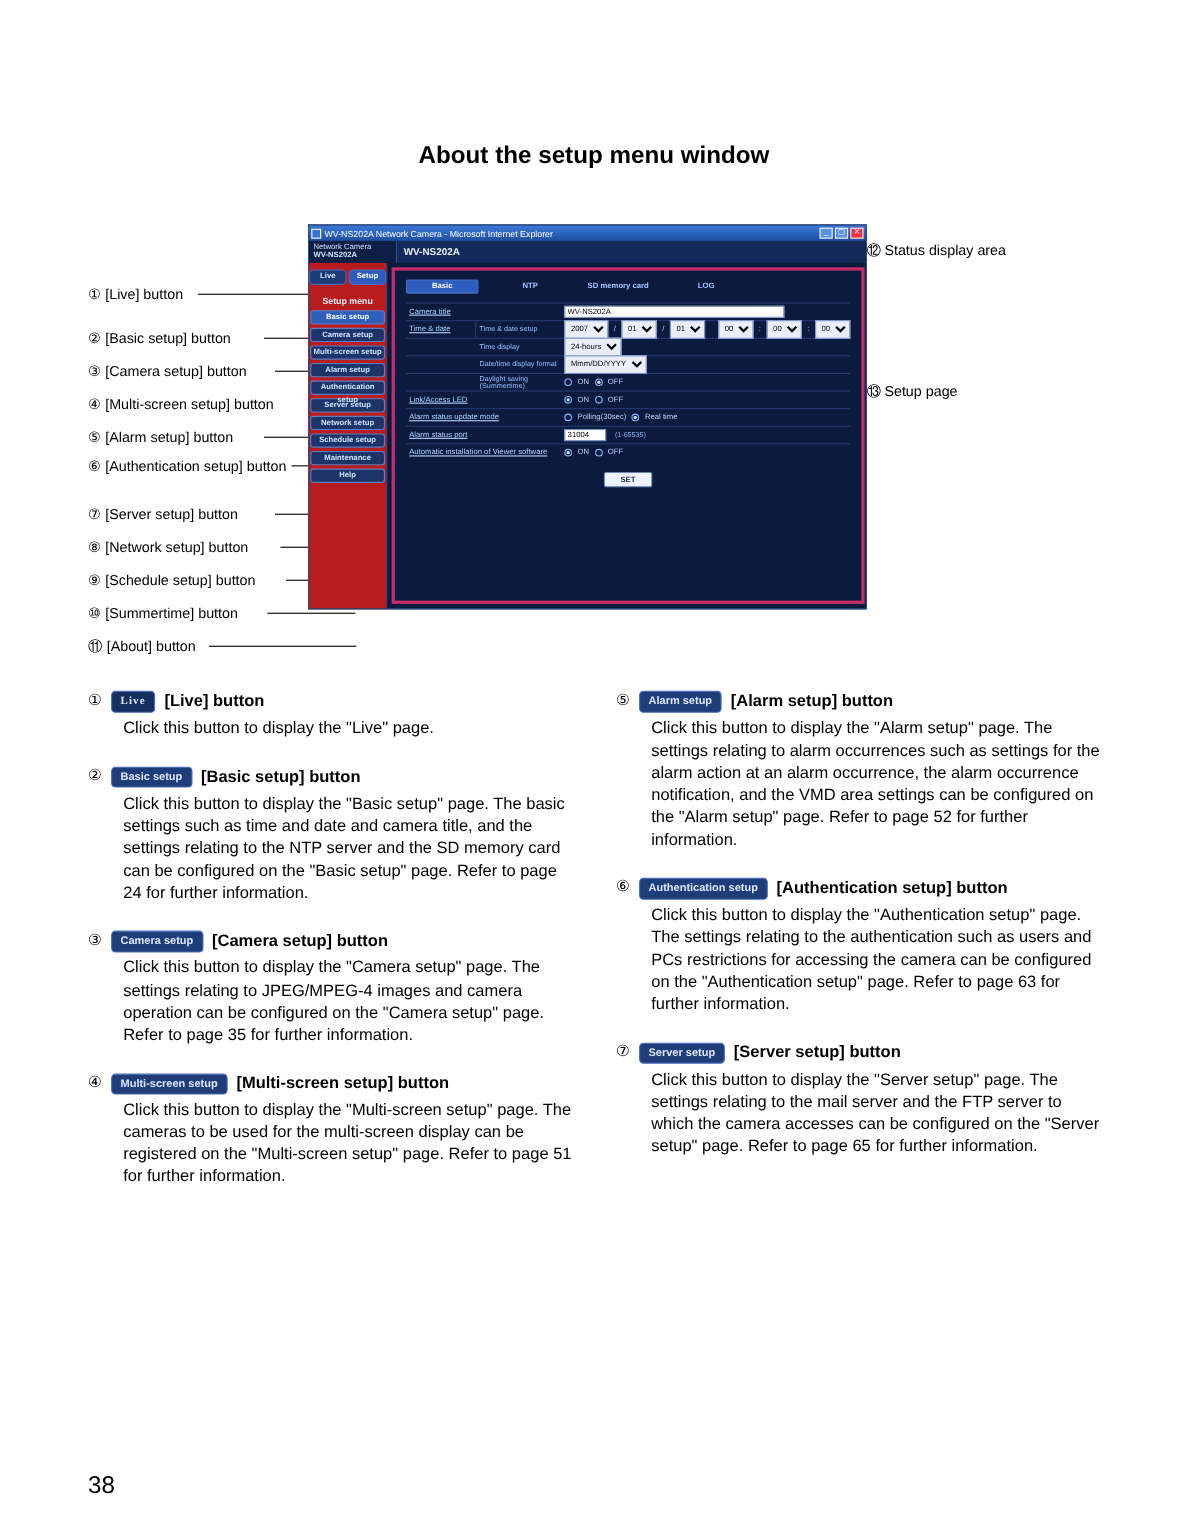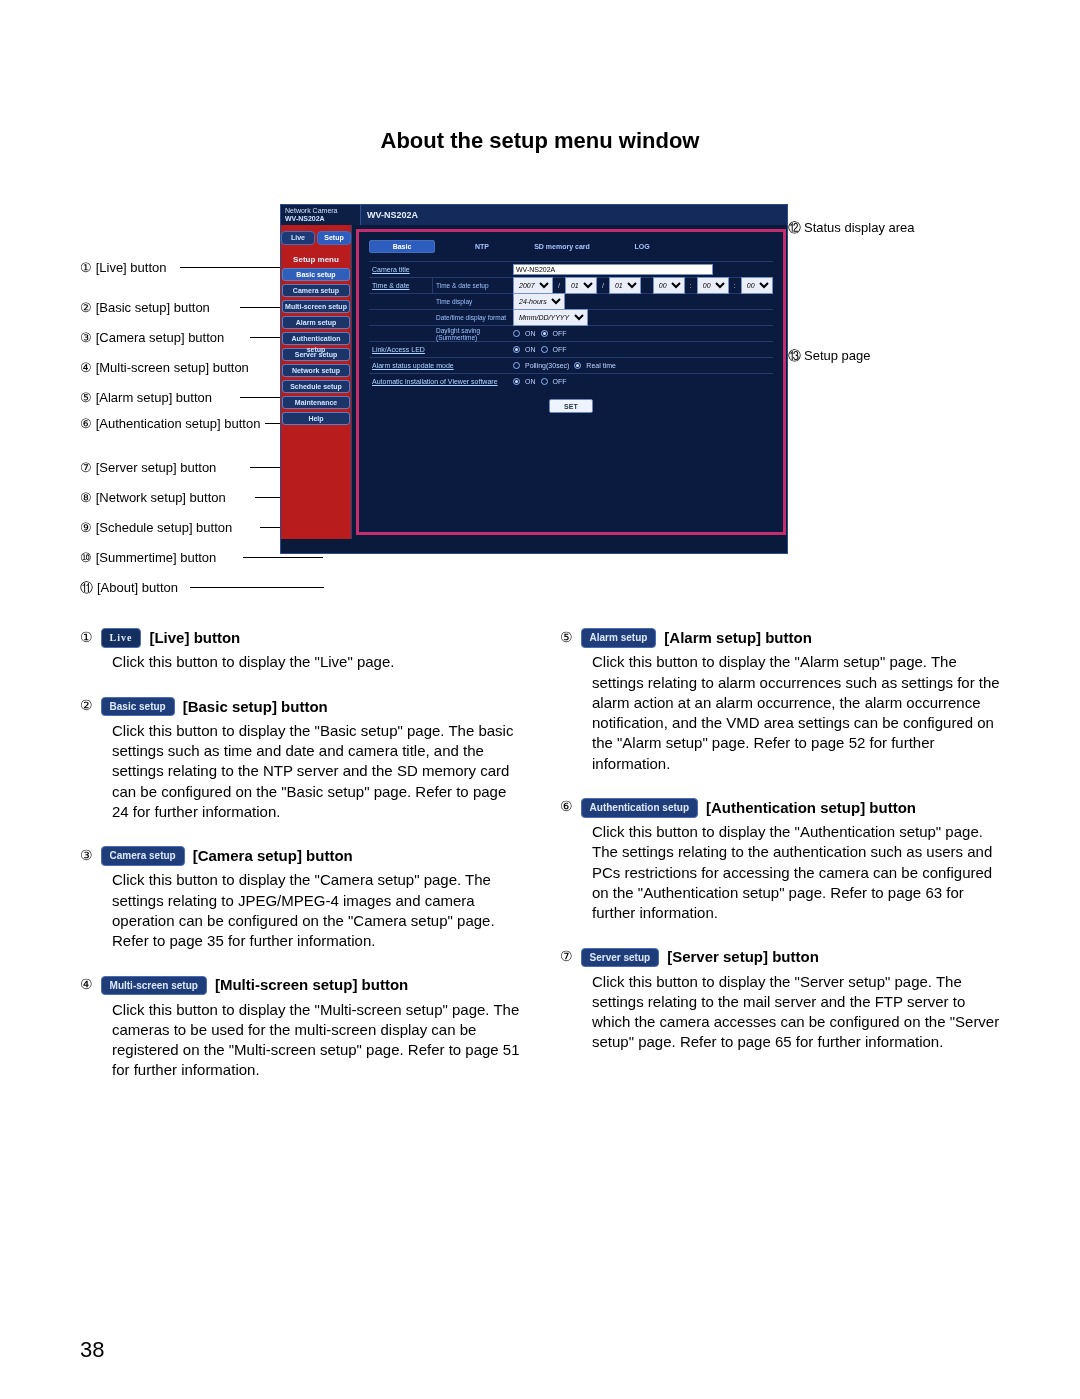--- a/index.html
+++ b/index.html
@@ -163,21 +163,20 @@
   .lbl1.link, .lbl2.link, .single-label.link { text-decoration:underline; color:#b0d4ff; }
   .single-label { width:144px; padding-left:3px; color:#9cc0ff; font-size:7px; }
   .val { flex:1; display:flex; align-items:center; gap:5px; color:#bcd3ff; }
   .txt-in {
     background:#fff; border:1px solid #7a93c6; height:11px; font-size:7px;
     padding:0 2px; color:#000;
   }
   .sel {
     background:#e9eef9; border:1px solid #7a93c6; height:17px; font-size:7px; color:#000;
     padding:0 1px;
-    font-style:italic;
   }
   .dot { width:7px; height:7px; border:1px solid #8fb4ff; border-radius:50%; display:inline-block; }
   .dot.on::after{content:"";display:block;width:3px;height:3px;border-radius:50%;background:#cfe4ff;margin:1px;}
   .small { font-size:6.5px; color:#88a8e6; margin-left:3px; }
 
   .set-btn {
     display:block; margin:10px auto 0;
     width:44px; height:14px;
     background:#eef4ff; border:1px solid #6d86b6; border-radius:2px;
     font-size:7px; font-weight:bold; color:#234;
@@ -291,20 +290,31 @@
     </div>
 
     <div class="labels-right">
       <div class="r-label" style="top:16px;"><span class="num">⑫</span><span>Status display area</span></div>
       <div class="r-label" style="top:144px;"><span class="num">⑬</span><span>Setup page</span></div>
     </div>
     <div class="line-left" style="left:678px; top:24px; width:30px"></div>
     <div class="line-left" style="left:678px; top:151px; width:30px"></div>
 
     <div class="ie">
+      <div class="ie-title">
+        <div class="ie-title-left">
+          <span class="ie-icon"></span>
+          <span>WV-NS202A Network Camera - Microsoft Internet Explorer</span>
+        </div>
+        <div class="ie-btns">
+          <span class="ie-btn">_</span>
+          <span class="ie-btn">▢</span>
+          <span class="ie-btn close">✕</span>
+        </div>
+      </div>
       <div class="cam-bar">
         <div class="cam-bar-l">
           <div>Network Camera</div>
           <div style="font-weight:bold">WV-NS202A</div>
         </div>
         <div class="cam-bar-r">WV-NS202A</div>
       </div>
       <div class="ie-body">
         <div class="sidebar">
           <div class="tabs-row">
@@ -391,20 +401,27 @@
           <div class="form-row">
             <div class="single-label link">Alarm status update mode</div>
             <div class="val">
               <span class="dot"></span>
                 <span>Polling(30sec)</span>
               <span class="dot on"></span>
                 <span>Real time</span>
             </div>
           </div>
           <div class="form-row">
+            <div class="single-label link">Alarm status port</div>
+            <div class="val">
+              <input class="txt-in" style="width: 38px;" value="31004">
+              <span class="small">(1-65535)</span>
+            </div>
+          </div>
+          <div class="form-row">
             <div class="single-label link">Automatic installation of Viewer software</div>
             <div class="val">
               <span class="dot on"></span>
                 <span>ON</span>
               <span class="dot"></span>
                 <span>OFF</span>
             </div>
           </div>
 
           <button class="set-btn">SET</button>

